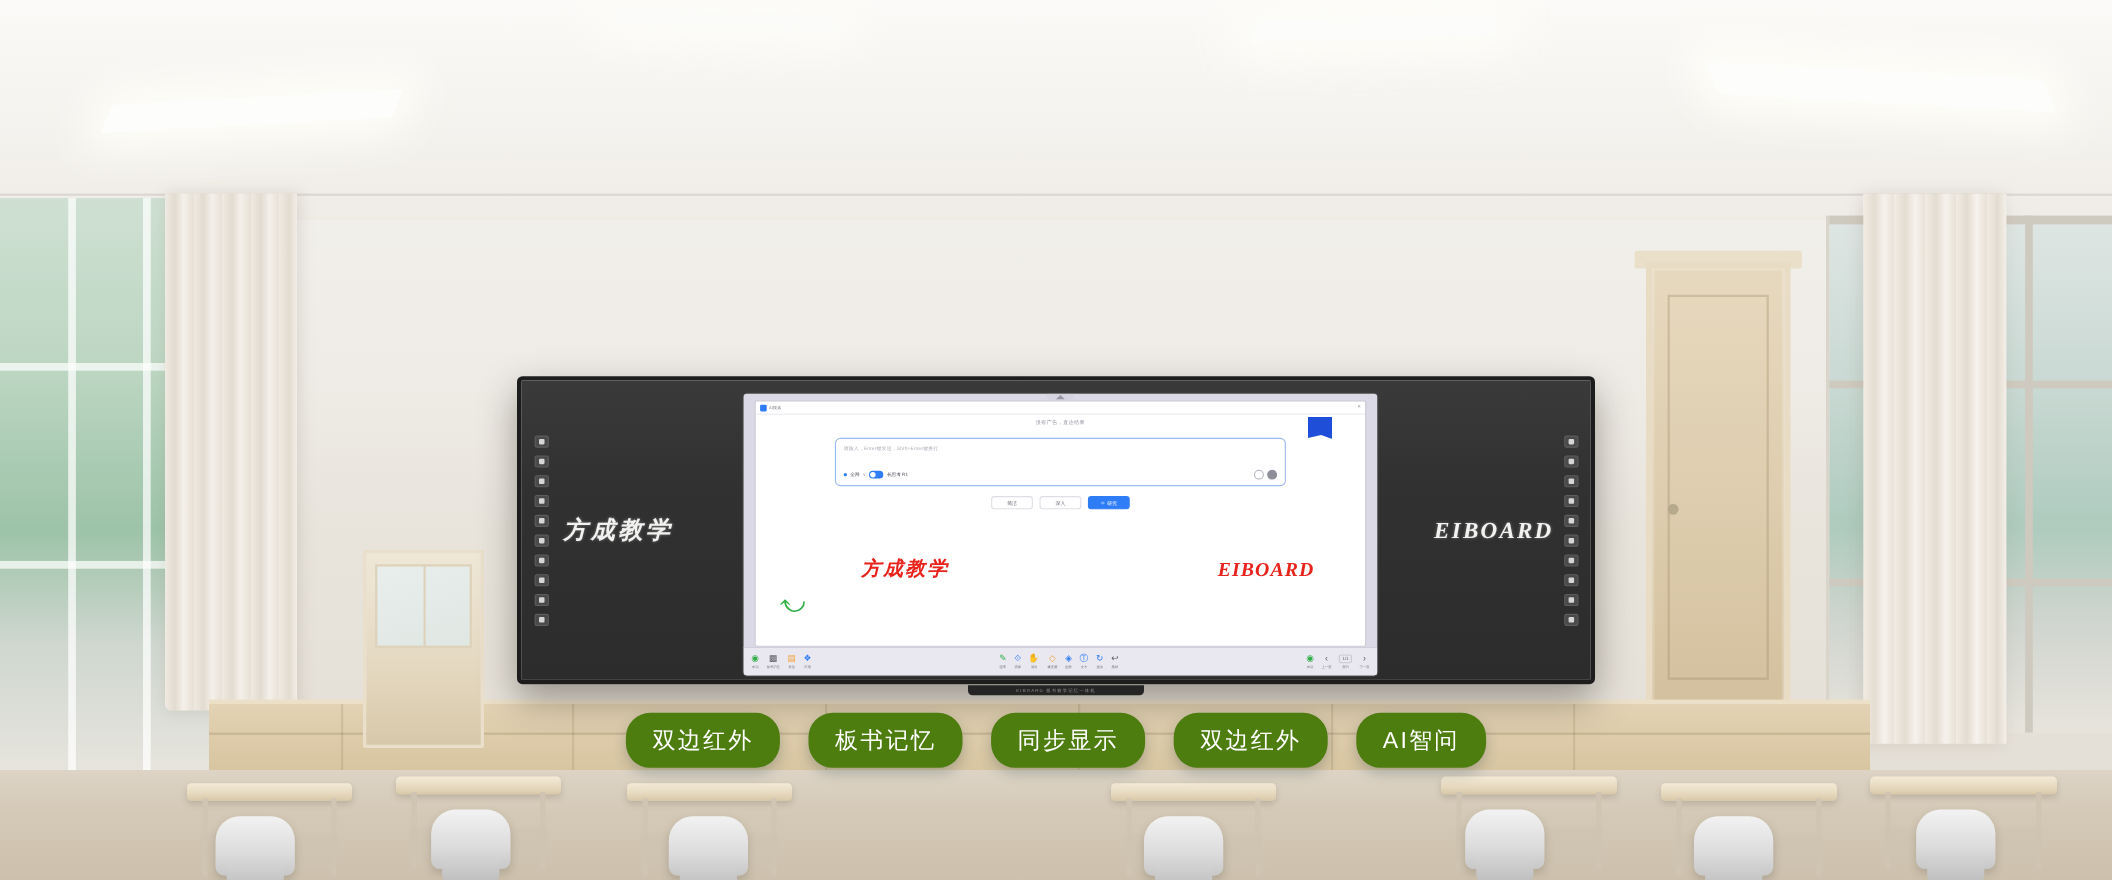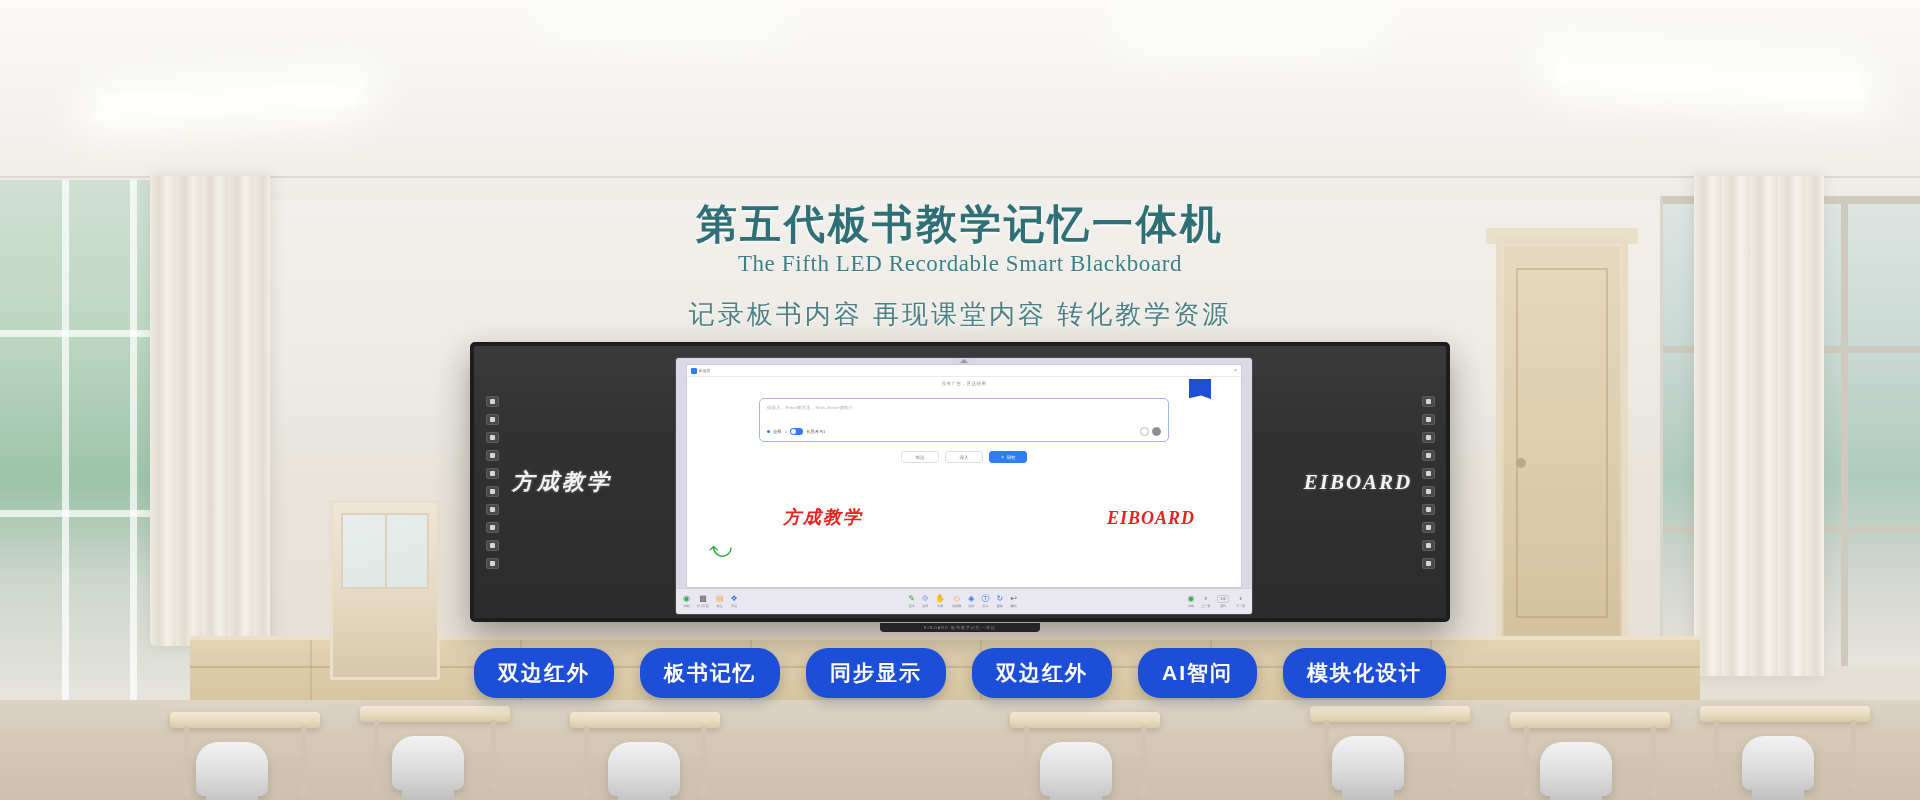--- a/index.html
+++ b/index.html
@@ -271,22 +271,22 @@
     display:flex; align-items:center; justify-content:center;
     font-size:4px; color:#8d8d8d; letter-spacing:1px;
   }
 
   
   .pills{
     position:absolute; left:0; right:0; top:648px; z-index:25;
     display:flex; align-items:center; justify-content:center; gap:26px;
   }
   .pill{
-    background:#1d4ed8; color:#fff; border-radius:22px;
-    padding:11px 24px; font-size:21px; font-weight:bold; letter-spacing:2px;
+    background:#4d7c0f; color:#fff; border-radius:22px;
+    padding:11px 24px; font-size:21px; font-weight:normal; letter-spacing:2px;
     box-shadow:0 5px 12px rgba(40,70,70,.28);
     white-space:nowrap;
     text-align:center;
   }
 </style>
 </head>
 <body>
 
 <div id="stage">
 
@@ -382,25 +382,20 @@
 
     <div class="chair" style="left:196px; top:742px;"></div>
     <div class="chair" style="left:392px; top:736px;"></div>
     <div class="chair" style="left:608px; top:742px;"></div>
     <div class="chair" style="left:1040px; top:742px;"></div>
     <div class="chair" style="left:1332px; top:736px;"></div>
     <div class="chair" style="left:1540px; top:742px;"></div>
     <div class="chair" style="left:1742px; top:736px;"></div>
   </div>
 
-  <div class="headline">
-    <h1>第五代板书教学记忆一体机</h1>
-    <h2>The Fifth LED Recordable Smart Blackboard</h2>
-    <h3>记录板书内容 再现课堂内容 转化教学资源</h3>
-  </div>
 
   <div class="board">
 
     <div class="rail left">
       <div class="key">
           <i></i>
         </div>
       <div class="key">
           <i></i>
         </div>
@@ -599,16 +594,15 @@
 
     <div class="board-chin">EIBOARD 板书教学记忆一体机</div>
   </div>
 
   <div class="pills">
     <div class="pill">双边红外</div>
     <div class="pill">板书记忆</div>
     <div class="pill">同步显示</div>
     <div class="pill">双边红外</div>
     <div class="pill">AI智问</div>
-    <div class="pill">模块化设计</div>
   </div>
 
 </div>
 
 </body></html>

